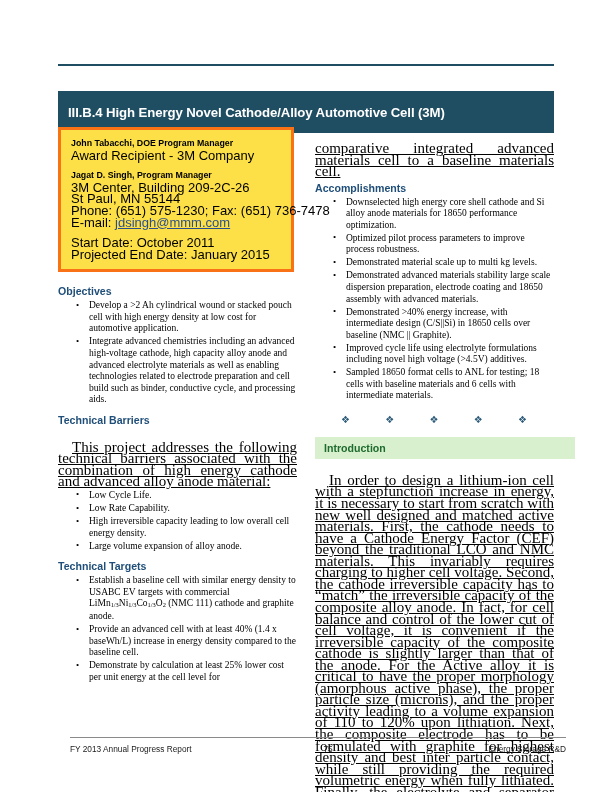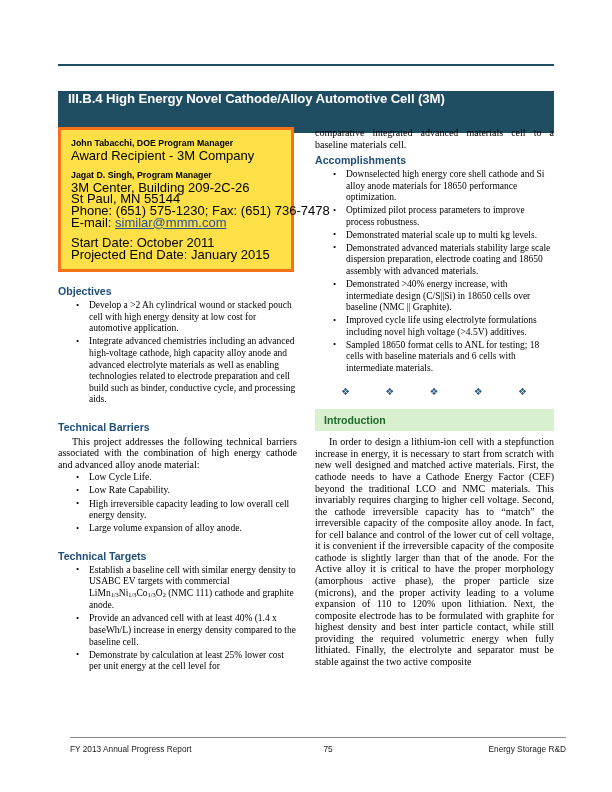--- a/index.html
+++ b/index.html
@@ -31,21 +31,21 @@
   }
 
   
   .title-bar {
     position: absolute;
     left: 58px; top: 91px;
     width: 496px;
     height: 42px;
     background: #1f4e63;
     display: flex;
-    align-items: flex-start;
+    align-items: center;
   }
   .title-bar .title-text {
     font-family: "Liberation Sans", sans-serif;
     font-weight: bold;
     font-size: 13.2px;
     color: #ffffff;
     padding-left: 10px;
     letter-spacing: -0.1px;
   }
 
@@ -83,42 +83,43 @@
 
   
   h2.sec {
     font-family: "Liberation Sans", sans-serif;
     font-size: 10.6px;
     font-weight: bold;
     color: #1f4e79;
     margin: 0 0 3px 0;
     padding: 0;
   }
-  h2.sec.tight-top { margin-top: 15px; }
+  h2.sec.tight-top { margin-top: 8px; }
 
   h2.sec-band {
     font-family: "Liberation Sans", sans-serif;
     font-size: 10.6px;
     font-weight: bold;
     color: #1e6b2e;
     background: #d9f0cf;
     margin: 12px 0 5px 0;
     padding: 5px 0 5px 9px;
-    width: 239px;
+    width: 260px;
     box-sizing: border-box;
   }
 
   
   p.body {
     font-family: "Liberation Serif", serif;
-    font-size: 10px;
+    font-size: 15px;
     line-height: 11.55px;
-    margin: 0 0 0 0;
+    margin: 16px 0 0 0;
     text-align: justify;
     color: #000;
+    text-decoration: underline;
   }
   p.body.indent { text-indent: 14px; }
   p.body.cont { text-indent: 0; }
 
   ul.bullets {
     list-style: none;
     margin: 2px 0 0 0;
     padding: 0;
   }
   ul.bullets li {
@@ -185,21 +186,21 @@
   <div class="col col-left">
 
     <div class="info-box">
       <div class="line bold">John Tabacchi, DOE Program Manager</div>
       <div class="line">Award Recipient - 3M Company</div>
       <div class="gap"></div>
       <div class="line bold">Jagat D. Singh, Program Manager</div>
       <div class="line">3M Center, Building 209-2C-26</div>
       <div class="line">St Paul, MN 55144</div>
       <div class="line">Phone: (651) 575-1230; Fax: (651) 736-7478</div>
-      <div class="line"><span>E-mail: </span><a class="email" href="#">similar@mmm.com</a></div>
+      <div class="line"><span>E-mail: </span><a class="email" href="#">jdsingh@mmm.com</a></div>
       <div class="gap"></div>
       <div class="line">Start Date: October 2011</div>
       <div class="line">Projected End Date: January 2015</div>
     </div>
 
     <h2 class="sec">Objectives</h2>
     <ul class="bullets">
       <li>Develop a &gt;2 Ah cylindrical wound or stacked pouch cell with high energy density at low cost for automotive application.</li>
       <li>Integrate advanced chemistries including an advanced high-voltage cathode, high capacity alloy anode and advanced electrolyte materials as well as enabling technologies related to electrode preparation and cell build such as binder, conductive cycle, and processing aids.</li>
     </ul>

